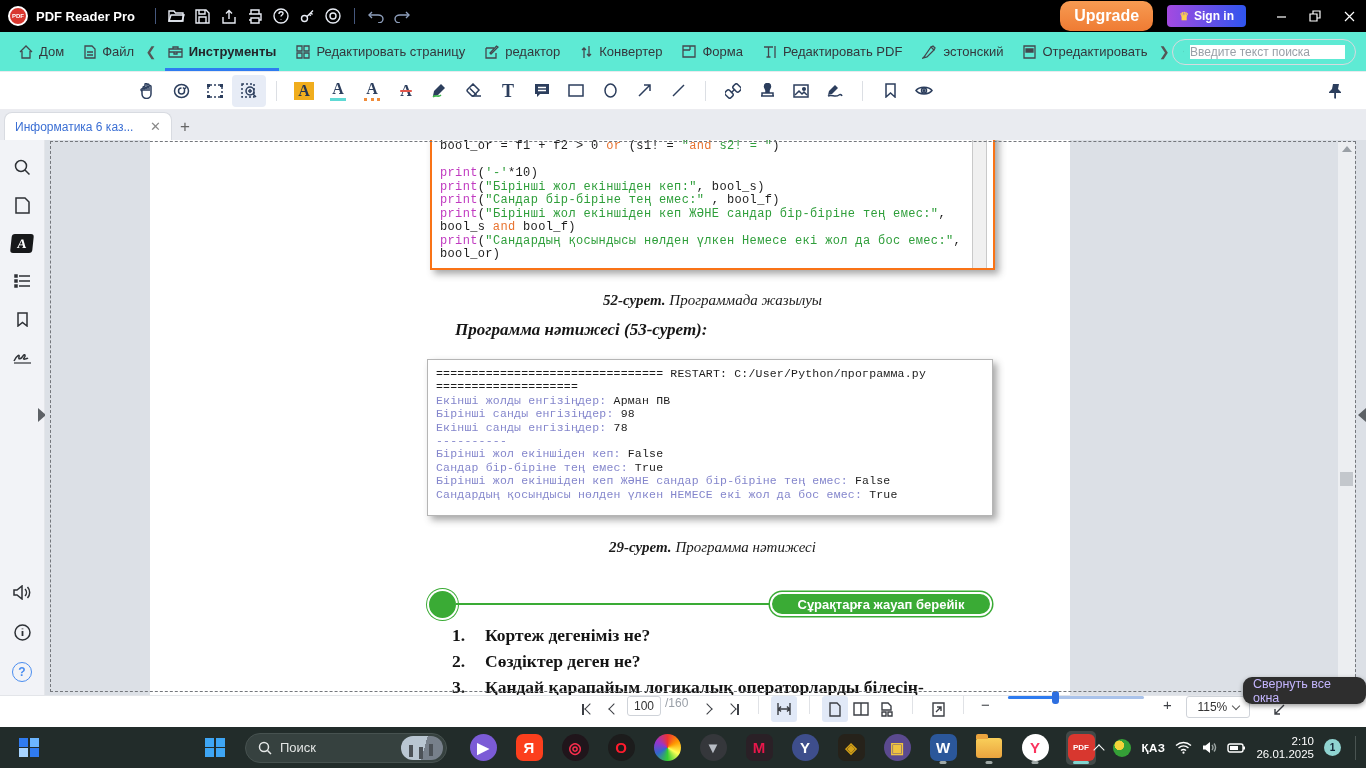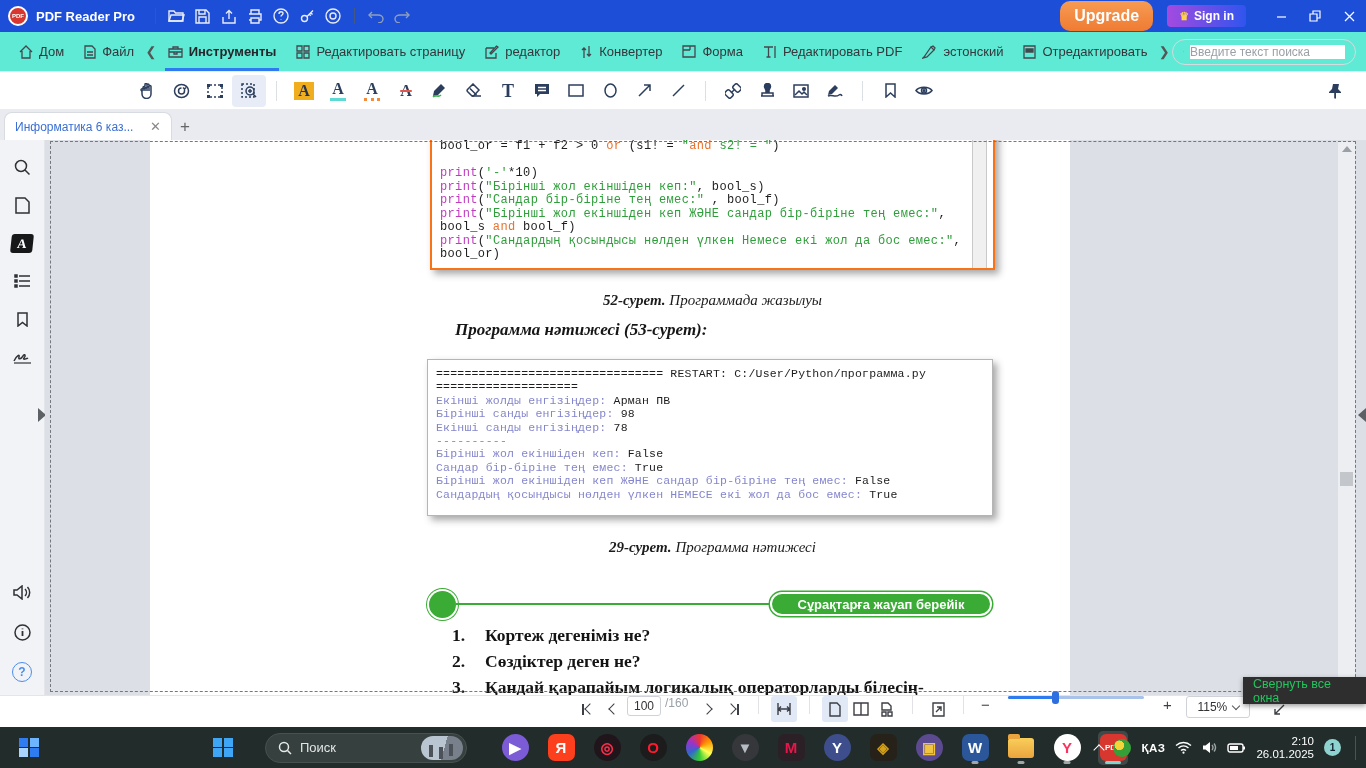--- a/index.html
+++ b/index.html
@@ -1,20 +1,20 @@
 <!DOCTYPE html>
 <html><head>
 <meta charset="utf-8">
 <style>
   *{margin:0;padding:0;box-sizing:border-box;}
   html,body{width:1366px;height:768px;overflow:hidden;font-family:"Liberation Sans",sans-serif;background:#fff;}
   svg{display:block;}
 
   
-  .titlebar{position:absolute;left:0;top:0;width:1366px;height:32px;background:#1d4ed8;display:flex;align-items:center;color:#fff;}
+  .titlebar{position:absolute;left:0;top:0;width:1366px;height:32px;background:#000000;display:flex;align-items:center;color:#fff;}
   .tb-logo{width:20px;height:20px;margin-left:8px;border-radius:50%;background:#d8372f;color:#fff;font-size:6px;font-weight:bold;display:flex;align-items:center;justify-content:center;border:2px solid #fff;}
   .tb-title{font-size:13px;font-weight:bold;margin-left:8px;margin-right:12px;}
   .tb-sep{width:1px;height:16px;background:#46587e;margin:0 8px;}
   .tb-ic{width:26px;height:24px;display:flex;align-items:center;justify-content:center;border-radius:3px;cursor:pointer;}
   .tb-ic svg{stroke:#e8ecf4;fill:none;stroke-width:1.4;}
   .tb-ic.dim svg{stroke:#8fa0bd;}
   .tb-right{margin-left:auto;display:flex;align-items:center;height:100%;}
   .btn-upgrade{height:30px;padding:0 14px;border-radius:10px;background:linear-gradient(180deg,#f79b52,#ef7b33);font-size:16px;font-weight:bold;display:flex;align-items:center;cursor:pointer;}
   .btn-signin{height:22px;padding:0 12px;margin-left:14px;border-radius:4px;background:linear-gradient(90deg,#a44ae0,#2f55ee);font-size:12px;font-weight:bold;display:flex;align-items:center;gap:5px;cursor:pointer;}
   .crown{color:#ffd24a;font-size:11px;line-height:1;}
@@ -103,26 +103,26 @@
   .bar-l{width:2px;height:11px;background:#3c3f45;margin-right:2px;}
   .bar-r{width:2px;height:11px;background:#3c3f45;margin-left:2px;}
   .zoom-slider{display:flex;align-items:center;margin:0 6px;}
   .zs-track{width:136px;height:3px;background:#a9c2ea;border-radius:2px;position:relative;margin:0 8px;}
   .zs-fill{position:absolute;left:0;top:0;height:3px;width:48px;background:#2e7bf0;border-radius:2px;}
   .zs-handle{position:absolute;left:44px;top:-5px;width:7px;height:13px;background:#2e6fe0;border-radius:3px;cursor:pointer;}
   .zoom-box{width:64px;height:22px;border:1px solid #cfd3d9;border-radius:3px;display:flex;align-items:center;justify-content:center;gap:6px;font-size:12px;color:#333;margin-left:10px;cursor:pointer;}
   .zoom-caret{width:6px;height:6px;border-left:1.4px solid #555;border-bottom:1.4px solid #555;transform:rotate(-45deg);margin-top:-3px;}
   .minusplus{font-size:15px;color:#3c3f45;cursor:pointer;width:18px;text-align:center;}
 
-  .tooltip{position:absolute;left:1243px;top:677px;height:27px;padding:0 10px;background:#2e2e2e;color:#22c55e;font-size:12.5px;display:flex;align-items:center;z-index:60;box-shadow:0 2px 5px rgba(0,0,0,.4);}
+  .tooltip{position:absolute;left:1243px;top:677px;height:27px;padding:0 10px;background:#2e2e2e;color:#c4b5fd;font-size:12.5px;display:flex;align-items:center;z-index:60;box-shadow:0 2px 5px rgba(0,0,0,.4);border-radius:9px;}
 
   
   .taskbar{position:absolute;left:0;top:727px;width:1366px;height:41px;background:#222c2a;display:flex;align-items:center;color:#fff;}
   .tk-widgets{margin-left:14px;width:30px;height:30px;display:flex;align-items:center;justify-content:center;border-radius:5px;cursor:pointer;}
-  .tk-center{position:absolute;left:208px;display:flex;align-items:center;gap:27px;}
+  .tk-center{position:absolute;left:200px;display:flex;align-items:center;gap:15px;}
   .tk-start{width:30px;height:30px;display:flex;align-items:center;justify-content:center;border-radius:5px;cursor:pointer;}
   .winlogo{display:grid;grid-template-columns:9px 9px;grid-template-rows:9px 9px;gap:1.5px;}
   .winlogo i{background:#3ea6f5;}
   .tk-search{width:202px;height:30px;background:#36413f;border:1px solid #475250;border-radius:16px;display:flex;align-items:center;padding:0 3px 0 12px;gap:8px;cursor:pointer;}
   .tk-search svg{stroke:#e6e9e8;fill:none;stroke-width:1.5;}
   .tk-search span{flex:1;font-size:13px;color:#e2e5e4;}
   .tk-pic{width:42px;height:24px;border-radius:12px;background:linear-gradient(105deg,#b9c6d2 0 55%,#77808b 55%);position:relative;overflow:hidden;}
   .tk-pic::after{content:"";position:absolute;left:8px;bottom:3px;width:4px;height:12px;background:#4c5258;box-shadow:10px 2px 0 #4c5258,20px -1px 0 #4c5258;}
   .tk-apps{display:flex;align-items:center;gap:16px;margin-left:6px;}
   .tk-app{position:relative;width:30px;height:34px;display:flex;align-items:center;justify-content:center;border-radius:5px;cursor:pointer;}

